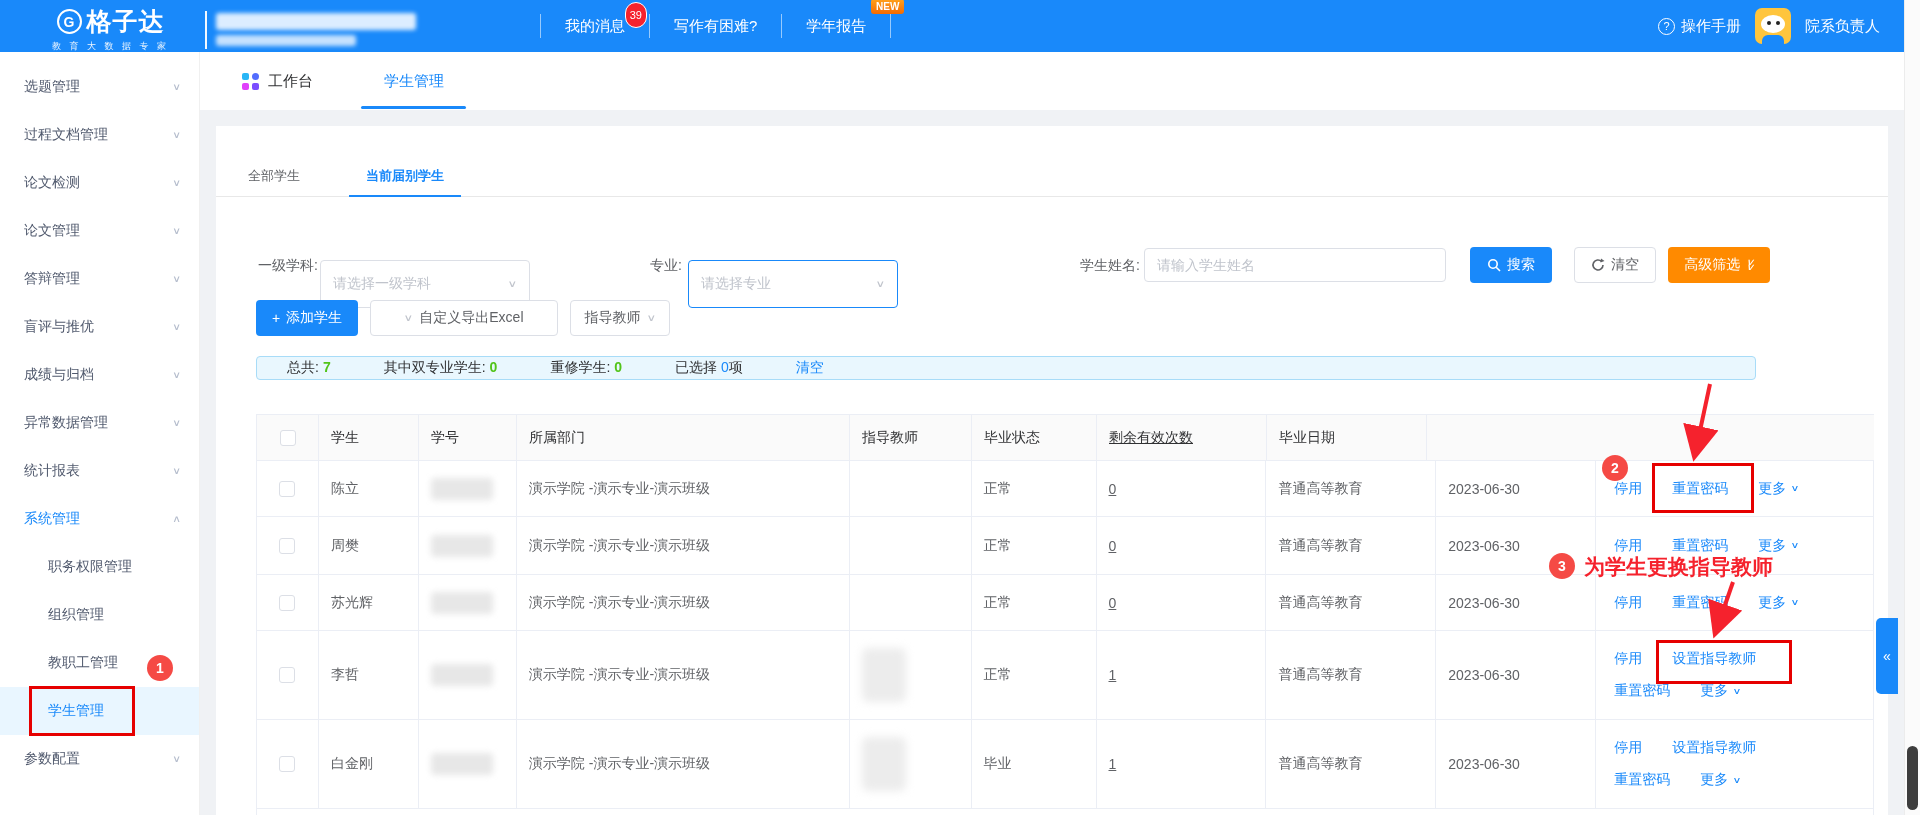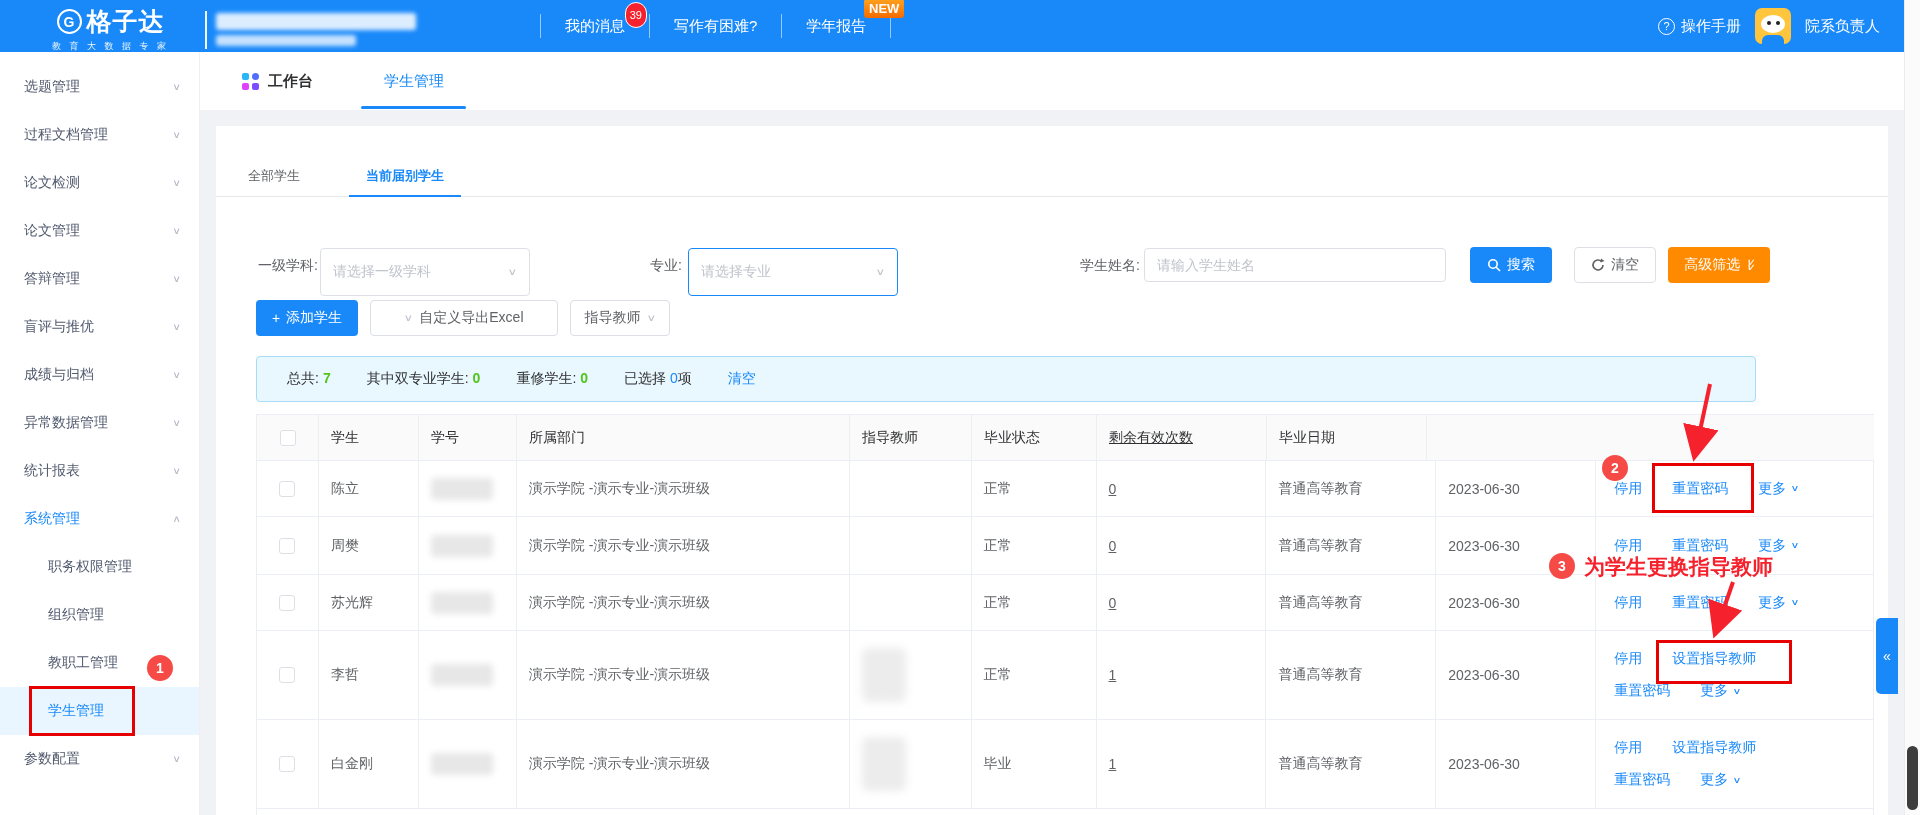--- a/index.html
+++ b/index.html
@@ -20,21 +20,21 @@
                  background:rgba(255,255,255,.85); border-radius:3px; filter:blur(2px); }
   .hdr-redact2 { position:absolute; left:216px; top:35px; width:140px; height:11px;
                  background:rgba(255,255,255,.75); border-radius:3px; filter:blur(2px); }
   .hdr-nav { position:absolute; left:540px; top:0; height:52px; display:flex; align-items:center; }
   .hdr-nav-sep { width:1px; height:24px; background:rgba(255,255,255,.55); }
   .hdr-nav-item { position:relative; padding:0 24px; color:#fff; font-size:15px; cursor:pointer; white-space:nowrap; }
   .msg-badge { position:absolute; top:-15px; right:2px; min-width:21px; height:21px; padding:12px 4px;
                background:#f5222d; border:1px solid #fff; border-radius:11px; color:#fff; font-size:11px;
                display:flex; align-items:center; justify-content:center; }
   .new-badge { position:absolute; top:-18px; right:-14px; background:linear-gradient(180deg,#ffa21d,#f56a00);
-               color:#fff; font-size:13px; font-weight:bold; padding:2px 5px; border-radius:3px; }
+               color:#fff; font-size:10px; font-weight:bold; padding:2px 5px; border-radius:3px; }
   .hdr-right { position:absolute; right:24px; top:0; height:52px; display:flex; align-items:center; gap:14px; color:#fff; font-size:15px; }
   .help-item { display:flex; align-items:center; gap:6px; cursor:pointer; }
   .q-circle { width:17px; height:17px; border:1.4px solid #fff; border-radius:50%;
               display:flex; align-items:center; justify-content:center; font-size:11px; }
   .avatar { width:36px; height:36px; border-radius:7px; background:#ffc53d; position:relative; overflow:hidden; cursor:pointer; }
   .avatar .face { position:absolute; left:6px; top:7px; width:24px; height:18px; background:#fff; border-radius:50%; }
   .avatar .eye { position:absolute; width:4px; height:4px; background:#222; border-radius:50%; top:13px; }
   .avatar .eye.l { left:12px; } .avatar .eye.r { left:21px; }
   .avatar .body { position:absolute; left:7px; bottom:-3px; width:22px; height:12px; background:#1989fa; border-radius:6px 6px 0 0; }
 
@@ -45,58 +45,58 @@
                padding:0 18px 0 24px; font-size:14px; color:#515a6e; cursor:pointer; }
   .side-item.sub { padding-left:48px; }
   .side-item.active { color:#1989fa; }
   .side-item.hl { background:#e9f6ff; }
   .side-chev { color:#b4bccc; font-size:12px; transform:scale(1,.8); }
 
   
   .main { position:absolute; left:200px; top:52px; width:1704px; height:763px; }
   .tabbar { position:absolute; left:0; top:0; width:100%; height:58px; background:#fff; }
   .tab-ws { position:absolute; left:42px; top:0; height:58px; display:flex; align-items:center; gap:9px;
-            font-size:15px; color:#303133; cursor:pointer;font-weight:bold; }
+            font-size:15px; color:#303133; cursor:pointer; }
   .grid-icon { width:17px; height:17px; display:grid; grid-template-columns:7px 7px; grid-template-rows:7px 7px; gap:3px; }
   .grid-icon i { border-radius:2px; }
   .grid-icon i:nth-child(1){ background:#29b6f6; }
   .grid-icon i:nth-child(2){ background:#536dfe; border-radius:50%; }
   .grid-icon i:nth-child(3){ background:#e040fb; }
   .grid-icon i:nth-child(4){ background:#7c4dff; }
   .tab-st { position:absolute; left:184px; top:0; height:58px; display:flex; align-items:center;
             font-size:15px; color:#1989fa; cursor:pointer; }
   .tab-underline { position:absolute; left:161px; top:54px; width:105px; height:3px; background:#1989fa; border-radius:2px; }
 
   .card { position:absolute; left:16px; top:74px; width:1672px; height:700px; background:#fff; }
   .subtab-row { position:relative; height:71px; border-bottom:1px solid #e8e8e8; }
   .subtab { position:absolute; top:41px; font-size:13px; cursor:pointer; }
   .subtab.all { left:32px; color:#606266; }
   .subtab.cur { left:150px; color:#1989fa; font-weight:bold; }
   .subtab-underline { position:absolute; left:133px; top:69px; width:112px; height:2px; background:#1989fa; }
 
   .f-label { position:absolute; top:122px; height:34px; line-height:34px; font-size:14px; color:#606266; text-align:right; }
-  .fake-select { position:absolute; top:122px; height:48px; border:1px solid #dcdfe6; border-radius:4px; background:#fff;
+  .fake-select { position:absolute; top:134px; height:48px; border:1px solid #dcdfe6; border-radius:4px; background:#fff;
                  display:flex; align-items:center; justify-content:space-between; padding:0 12px; font-size:14px;
                  color:#c0c4cc; cursor:pointer; }
   .fake-select.focused { border-color:#1989fa; }
   .sel-chev { color:#c0c4cc; font-size:12px; transform:scale(1.1,.8); }
   .text-input { position:absolute; top:122px; height:34px; border:1px solid #dcdfe6; border-radius:4px;
                 padding:0 12px; font-size:14px; color:#303133; outline:none; }
   .text-input::placeholder { color:#c0c4cc; }
   .btn { position:absolute; top:121px; height:36px; border-radius:4px; font-size:14px; cursor:pointer;
          display:flex; align-items:center; justify-content:center; gap:6px; border:1px solid transparent; }
   .btn.primary { background:#1989fa; color:#fff; border:none; }
   .btn.plain { background:#fff; color:#606266; border:1px solid #dcdfe6; }
   .btn.warn { background:#ff8a00; color:#fff; border:none; }
   .btn-row .btn { top:174px; }
   .dbl-chev { display:flex; flex-direction:column; font-size:10px; line-height:6px; transform:scale(1.2,.9); }
 
-  .summary-bar { position:absolute; left:40px; top:230px; width:1500px; height:46px; background:#e9f7fe;
+  .summary-bar { position:absolute; left:40px; top:230px; width:1500px; height:24px; background:#e9f7fe;
                  border:1px solid #a8dcf8; border-radius:4px; display:flex; align-items:center;
-                 padding-left:30px; gap:36px; font-size:14px; color:#303133; }
+                 padding-left:30px; gap:53px; font-size:14px; color:#303133; }
   .num-green { color:#52c41a; font-weight:bold; margin-left:4px; }
   .num-blue { color:#1989fa; }
   .link-blue { color:#1989fa; cursor:pointer; }
 
   
   .table { position:absolute; left:40px; top:288px; width:1618px; border-top:1px solid #ebeef5; border-left:1px solid #ebeef5; }
   .thead { display:flex; height:46px; background:#fafafa; }
   .trow { display:flex; background:#fff; border-bottom:1px solid #ebeef5; }
   .thead { border-bottom:1px solid #ebeef5; }
   .tcell { display:flex; align-items:center; padding:0 12px; font-size:14px; color:#606266;

